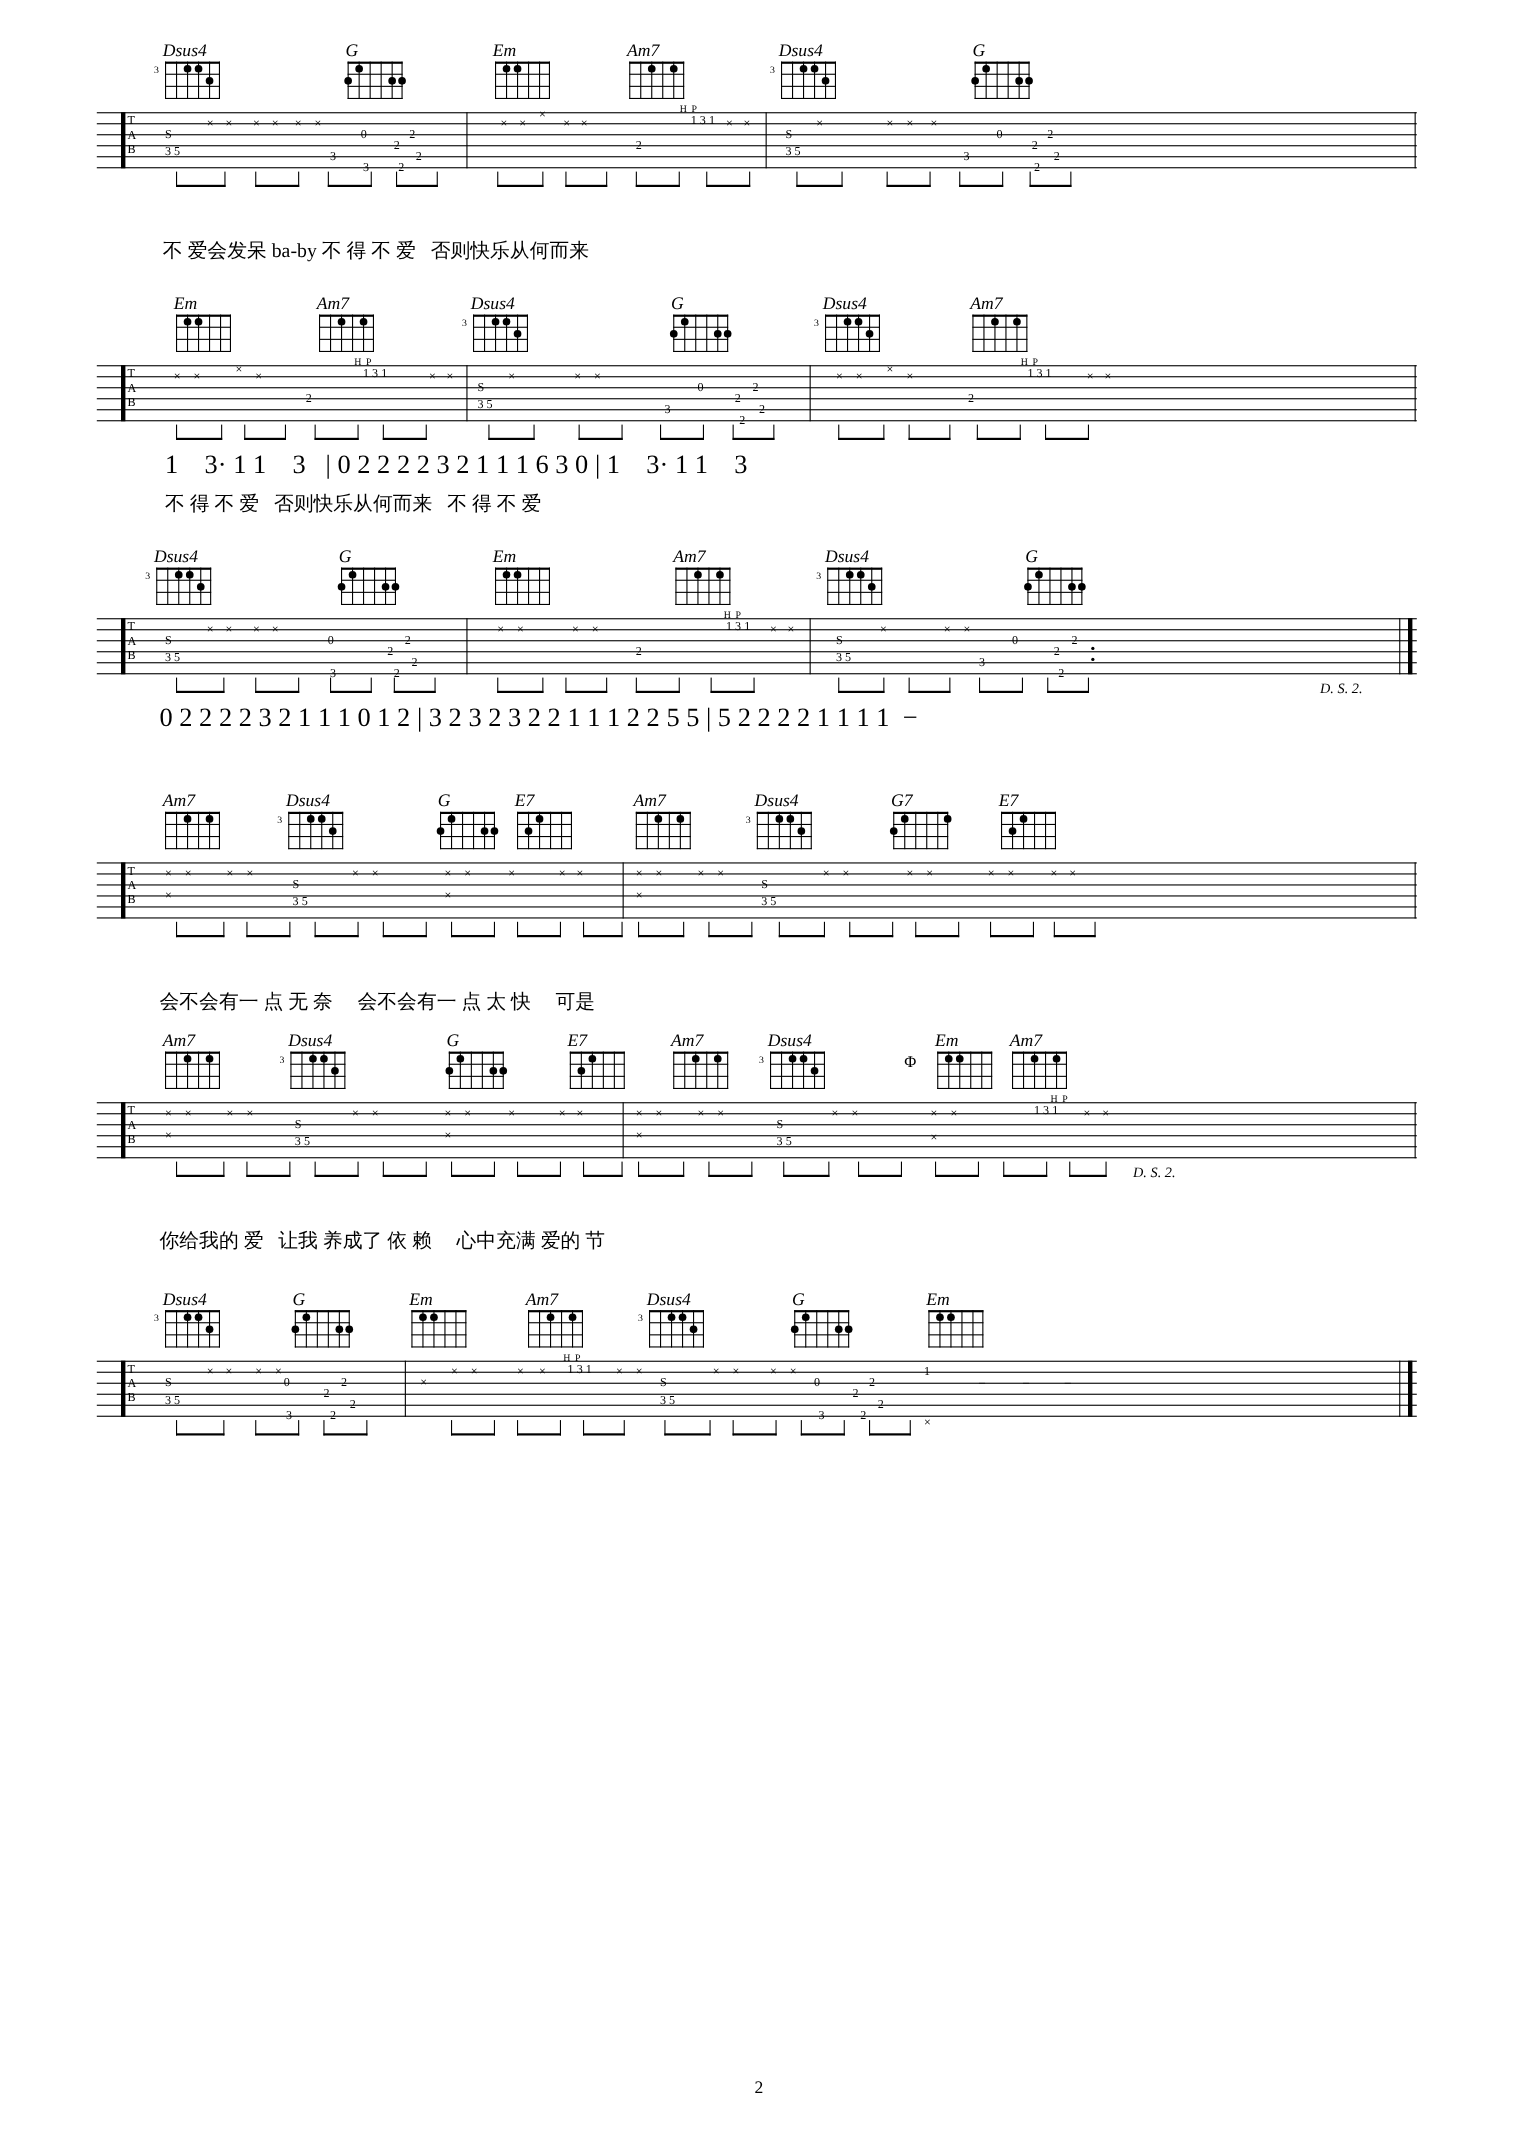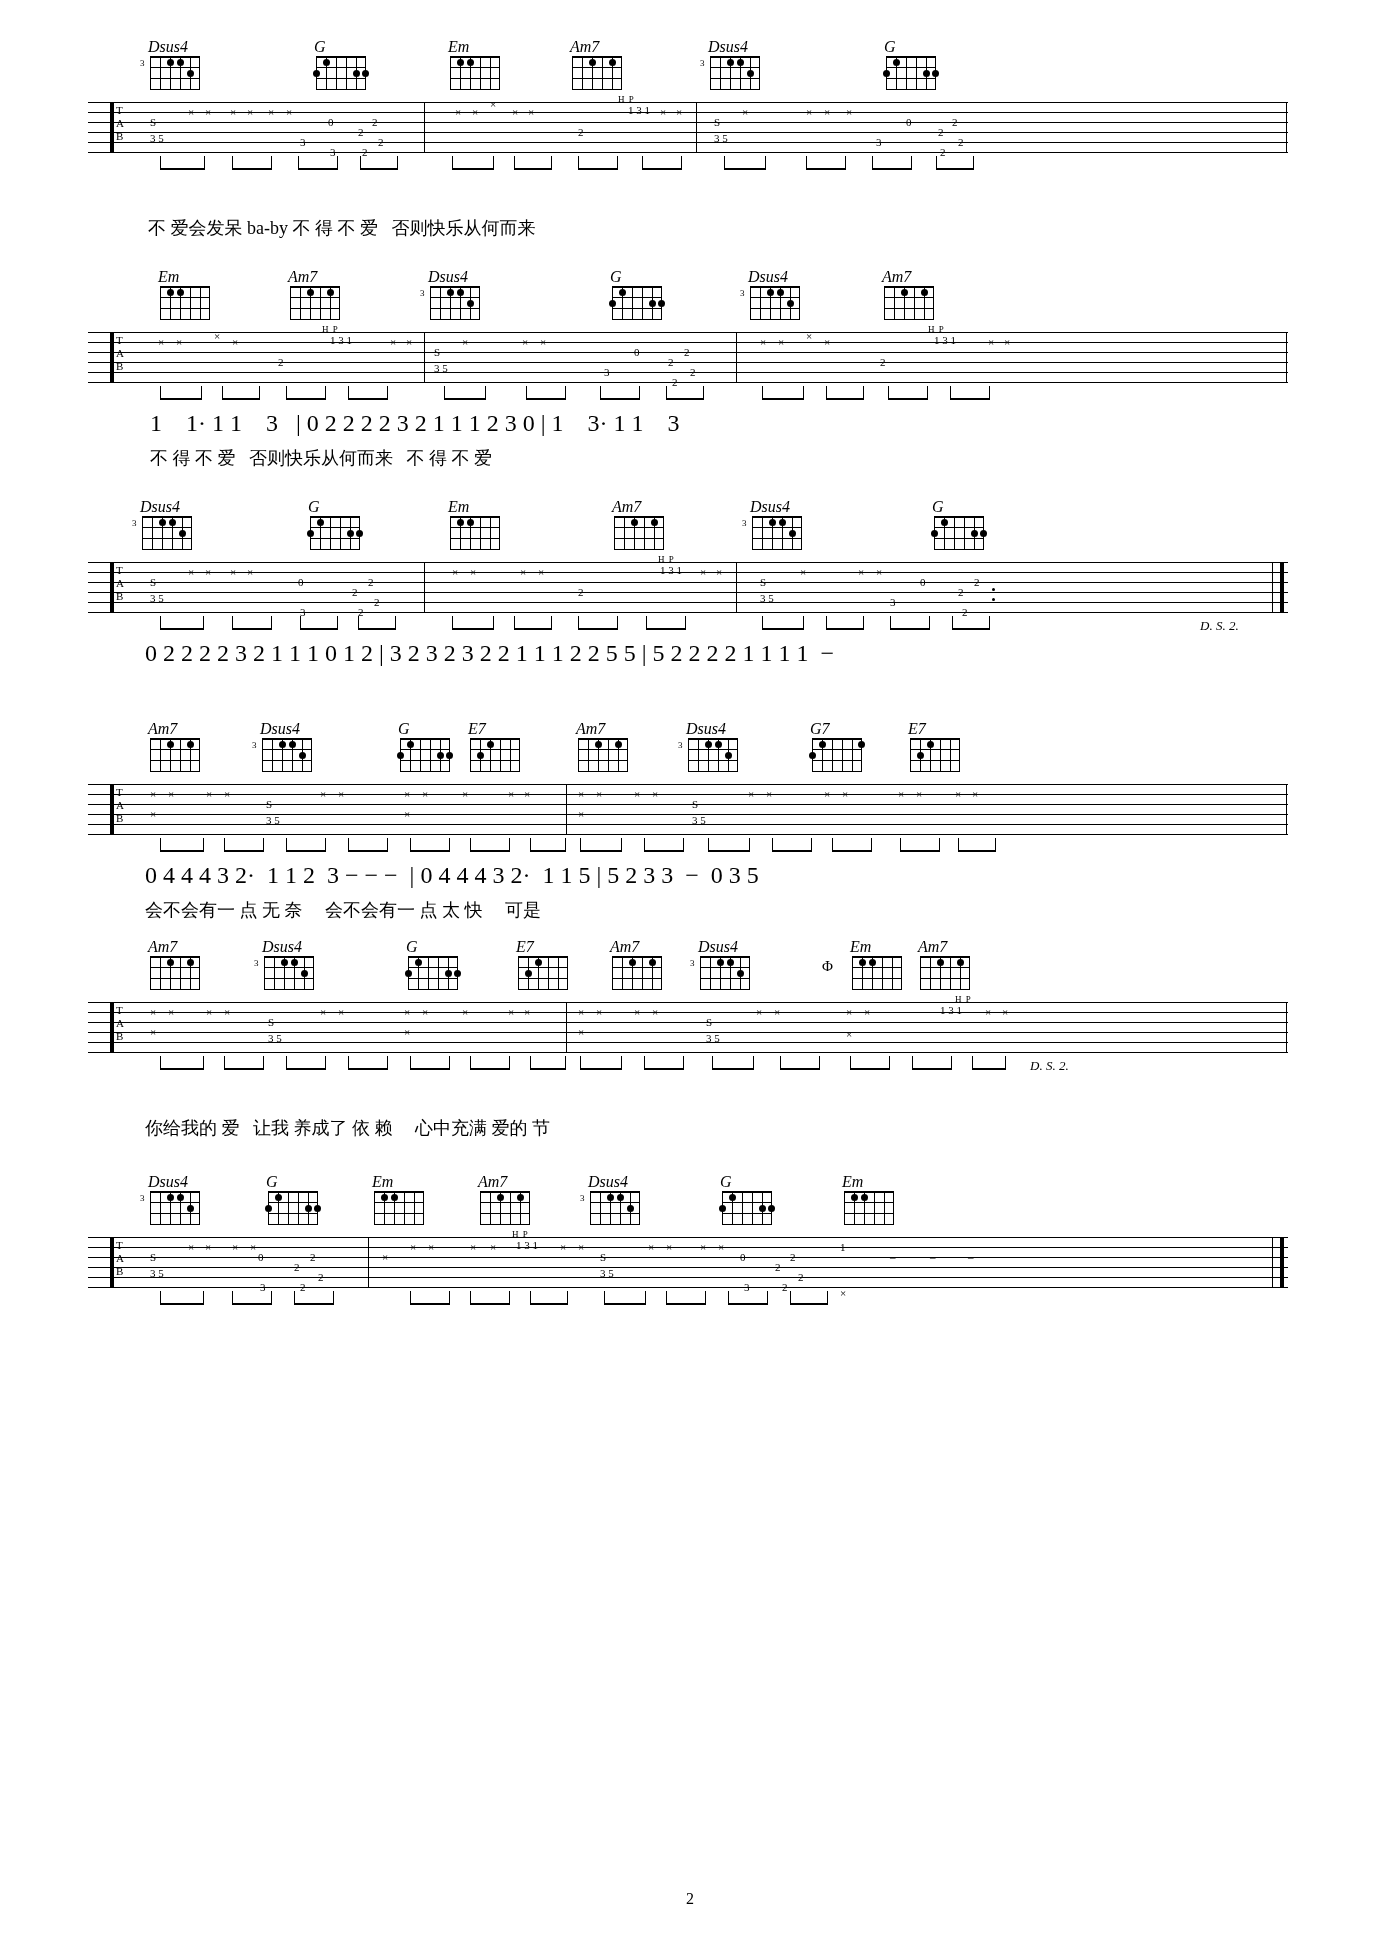--- a/index.html
+++ b/index.html
@@ -448,21 +448,21 @@
         <div class="stem" style="left:863px;top:64px;height:14px"></div>
       <div class="stem" style="left:888px;top:64px;height:14px"></div>
         <div class="beam" style="left:888px;top:76px;width:40px"></div>
         <div class="stem" style="left:927px;top:64px;height:14px"></div>
       <div class="stem" style="left:950px;top:64px;height:14px"></div>
         <div class="beam" style="left:950px;top:76px;width:40px"></div>
         <div class="stem" style="left:989px;top:64px;height:14px"></div>
     </div>
 
     <div class="notation">
-      <div class="nline numrow" style="left:150px;top:0">1    1· 1 1    3   | 0 2 2 2 2 3 2 1 1 1 2 3 0 | 1    3· 1 1    3</div>
+      <div class="nline numrow" style="left:150px;top:0">1    3· 1 1    3   | 0 2 2 2 2 3 2 1 1 1 6 3 0 | 1    3· 1 1    3</div>
       <div class="nline lyrrow" style="left:150px;top:36px">不 得 不 爱   否则快乐从何而来   不 得 不 爱</div>
     </div>
   </div>
 
   <div class="system" style="position:absolute;left:0;top:500px;">
     <div class="chordrow">
       <div class="chord" style="left:140px;top:0;">
         <div class="cname">Dsus4</div>
         <div class="grid">
           <div class="nutline"></div>
@@ -898,21 +898,20 @@
         <div class="stem" style="left:871px;top:64px;height:14px"></div>
       <div class="stem" style="left:900px;top:64px;height:14px"></div>
         <div class="beam" style="left:900px;top:76px;width:40px"></div>
         <div class="stem" style="left:939px;top:64px;height:14px"></div>
       <div class="stem" style="left:958px;top:64px;height:14px"></div>
         <div class="beam" style="left:958px;top:76px;width:38px"></div>
         <div class="stem" style="left:995px;top:64px;height:14px"></div>
     </div>
 
     <div class="notation">
-      <div class="nline numrow" style="left:145px;top:0">0 4 4 4 3 2·  1 1 2  3 − − −  | 0 4 4 4 3 2·  1 1 5 | 5 2 3 3  −  0 3 5</div>
       <div class="nline lyrrow" style="left:145px;top:36px">会不会有一 点 无 奈     会不会有一 点 太 快     可是</div>
     </div>
   </div>
 
   <div class="system" style="position:absolute;left:0;top:940px;">
     <div class="chordrow">
       <div class="chord" style="left:148px;top:0;">
         <div class="cname">Am7</div>
         <div class="grid">
           <div class="nutline"></div>

